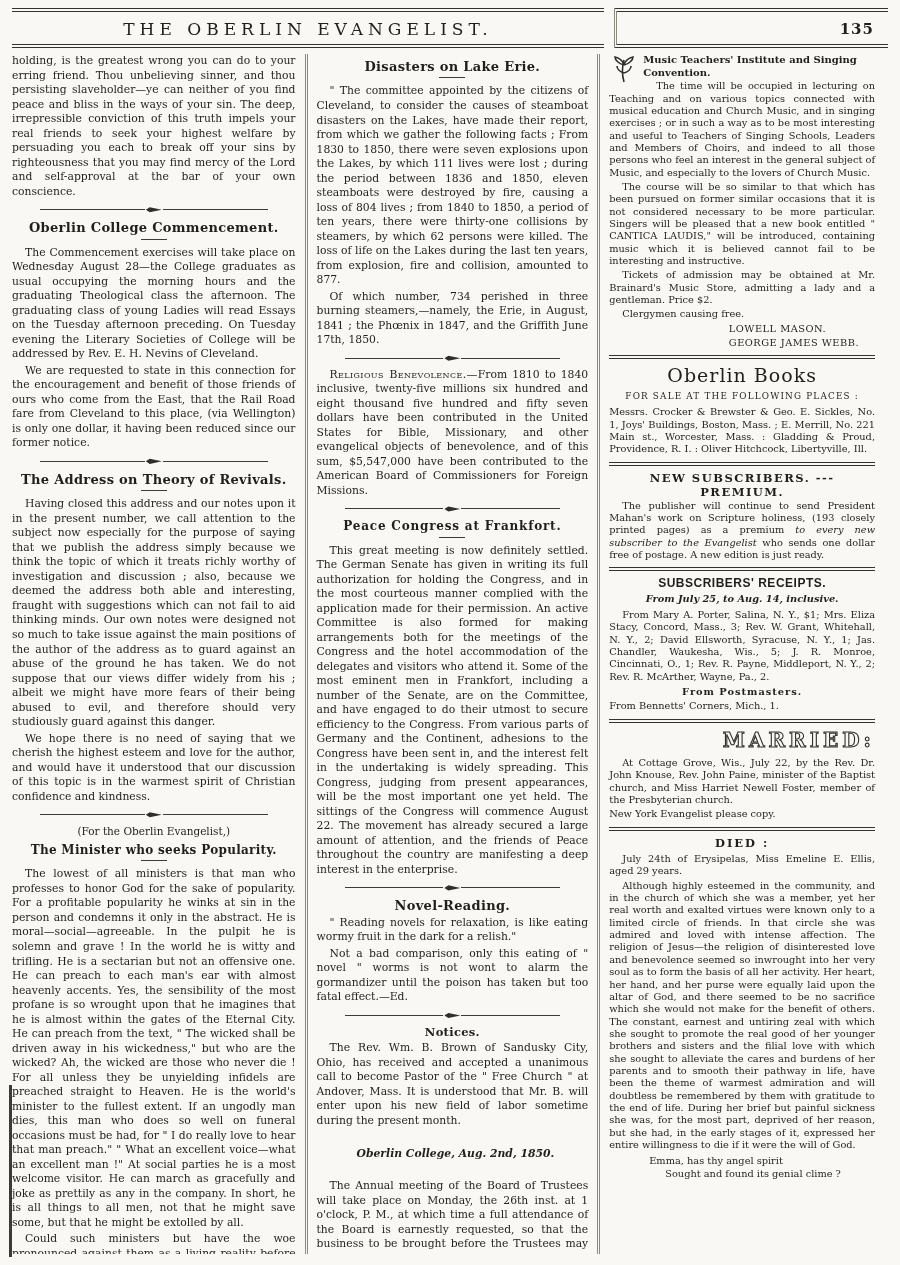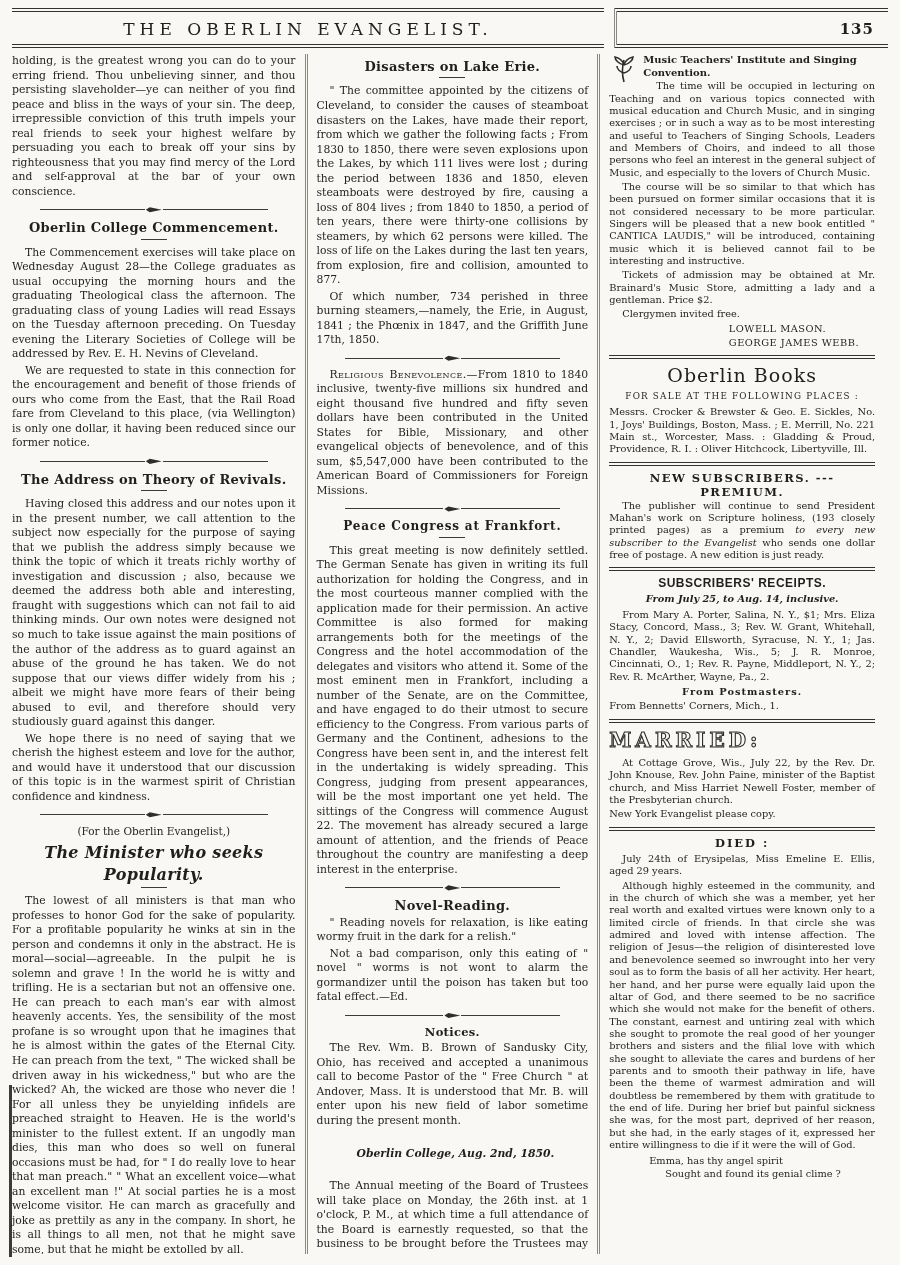--- a/index.html
+++ b/index.html
@@ -58,21 +58,21 @@
   .fleuron { float:left; width:30px; height:30px; margin:1px 4px 2px 0; }
   .rule-dbl { border-top:4px double #343330; margin:6px 0 5px 0; }
   .books-head { text-align:center; font-size:19px; margin:2px 0 3px 0; letter-spacing:1px; }
   .books-sub { text-align:center; text-indent:0; font-size:8.8px; letter-spacing:1.2px; margin-bottom:4px; }
   .prem-head { text-align:center; font-weight:bold; font-size:11.5px; letter-spacing:1.5px; margin:3px 0 0 0; }
   .rec-head { text-align:center; font-weight:bold; font-size:12px; margin:3px 0 1px 0;
               font-family:"Liberation Sans", sans-serif; letter-spacing:0.5px; }
   .rec-sub { text-align:center; text-indent:0; font-style:italic; font-weight:bold; margin-bottom:4px; }
   .pm-head { text-align:center; font-weight:bold; letter-spacing:1px; margin:3px 0 2px 0; }
   .married-head {
-    text-align:left; font-size:20px; font-weight:bold; letter-spacing:4px;
+    text-align:right; font-size:20px; font-weight:bold; letter-spacing:4px;
     margin:4px 0 4px 0; color:#4a4943;
     font-family:"DejaVu Serif", serif;
   }
   @supports (-webkit-text-stroke: 1px black) {
     .married-head { color:#f9f8f4; -webkit-text-stroke:1.1px #2f2e2a; }
   }
   .died-head { text-align:center; font-weight:bold; font-size:11.5px; letter-spacing:2px; margin:3px 0 3px 0; }
   .sig-mason { margin-left:45%; text-indent:0; text-align:left; letter-spacing:0.5px; }
   .elegy { margin-left:40px; margin-top:4px; }
   .elegy .line { text-indent:0; text-align:left; margin:0; }
@@ -117,21 +117,21 @@
       <div class="art-head">The Address on Theory of Revivals.</div>
       <div class="head-dash"></div>
       <p>Having closed this address and our notes upon it in the present number, we call attention to the subject now especially for the purpose of saying that we publish the address simply because we think the topic of which it treats richly worthy of investigation and discussion ; also, because we deemed the address both able and interesting, fraught with suggestions which can not fail to aid thinking minds. Our own notes were designed not so much to take issue against the main positions of the author of the address as to guard against an abuse of the ground he has taken. We do not suppose that our views differ widely from his ; albeit we might have more fears of their being abused to evil, and therefore should very studiously guard against this danger.</p>
       <p>We hope there is no need of saying that we cherish the highest esteem and love for the author, and would have it understood that our discussion of this topic is in the warmest spirit of Christian confidence and kindness.</p>
 
       <div class="orn-div">
           <span class="orn-leaf"></span>
         </div>
 
       <p class="kicker">(For the Oberlin Evangelist,)</p>
-      <div class="art-head" style="font-size:16px;font-style:italic;">The Minister who seeks Popularity.</div>
+      <div class="art-head" style="font-size:12px;">The Minister who seeks Popularity.</div>
       <div class="head-dash"></div>
       <p>The lowest of all ministers is that man who professes to honor God for the sake of popularity. For a profitable popularity he winks at sin in the person and condemns it only in the abstract. He is moral—social—agreeable. In the pulpit he is solemn and grave ! In the world he is witty and trifling. He is a sectarian but not an offensive one. He can preach to each man's ear with almost heavenly accents. Yes, the sensibility of the most profane is so wrought upon that he imagines that he is almost within the gates of the Eternal City. He can preach from the text, " The wicked shall be driven away in his wickedness," but who are the wicked? Ah, the wicked are those who never die ! For all unless they be unyielding infidels are preached straight to Heaven. He is the world's minister to the fullest extent. If an ungodly man dies, this man who does so well on funeral occasions must be had, for " I do really love to hear that man preach." " What an excellent voice—what an excellent man !" At social parties he is a most welcome visitor. He can march as gracefully and joke as prettily as any in the company. In short, he is all things to all men, not that he might save some, but that he might be extolled by all.</p>
       <p><span>Could such ministers but have the woe pronounced against them as a living reality before them, how they would tremble !  </span><span class="it">Woe unto you when all men shall speak well of you !</span></p>
 
     </div>
 
     <div class="col col-2">
       <div class="art-head">Disasters on Lake Erie.</div>
       <div class="head-dash"></div>
       <p>" The committee appointed by the citizens of Cleveland, to consider the causes of steamboat disasters on the Lakes, have made their report, from which we gather the following facts ;  From 1830 to 1850, there were seven explosions upon the Lakes, by which 111 lives were lost ; during the period between 1836 and 1850, eleven steamboats were destroyed by fire, causing a loss of 804 lives ; from 1840 to 1850, a period of ten years, there were thirty-one collisions by steamers, by which 62 persons were killed. The loss of life on the Lakes during the last ten years, from explosion, fire and collision, amounted to 877.</p>
@@ -177,21 +177,21 @@
           <path d="M15 10 C 10 9, 6 5, 6 2 C 10 3, 14 6, 15 10"></path>
           <path d="M15 10 C 20 9, 24 5, 24 2 C 20 3, 16 6, 15 10"></path>
           <path d="M15 18 C 11 17, 8 14, 8 11"></path>
           <path d="M15 18 C 19 17, 22 14, 22 11"></path>
         </g>
       </svg>
       <div class="music-head">Music Teachers' Institute and Singing Convention.</div>
       <p>The time will be occupied in lecturing on Teaching and on various topics connected with musical education and Church Music, and in singing exercises ; or in such a way as to be most interesting and useful to Teachers of Singing Schools, Leaders and Members of Choirs, and indeed to all those persons who feel an interest in the general subject of Music, and especially to the lovers of Church Music.</p>
       <p>The course will be so similar to that which has been pursued on former similar occasions that it is not considered necessary to be more particular. Singers will be pleased that a new book entitled " CANTICA LAUDIS," will be introduced, containing music which it is believed cannot fail to be  interesting and instructive.</p>
       <p>Tickets of admission may be obtained at Mr. Brainard's Music Store, admitting a lady and a gentleman.  Price $2.</p>
-      <p>Clergymen invited free.</p>
+      <p>Clergymen causing free.</p>
       <p class="sig-mason">LOWELL MASON.</p>
       <p class="sig-mason">GEORGE JAMES WEBB.</p>
 
       <div class="rule-dbl"></div>
 
       <div class="books-head">Oberlin Books</div>
       <p class="books-sub">FOR SALE AT THE FOLLOWING PLACES :</p>
       <p class="noindent">Messrs. Crocker &amp; Brewster &amp; Geo. E. Sickles, No. 1, Joys' Buildings, Boston, Mass. ; E. Merrill, No. 221 Main st., Worcester, Mass. : Gladding &amp; Proud, Providence, R. I. : Oliver Hitchcock, Libertyville, Ill.</p>
 
       <div class="rule-dbl"></div>

